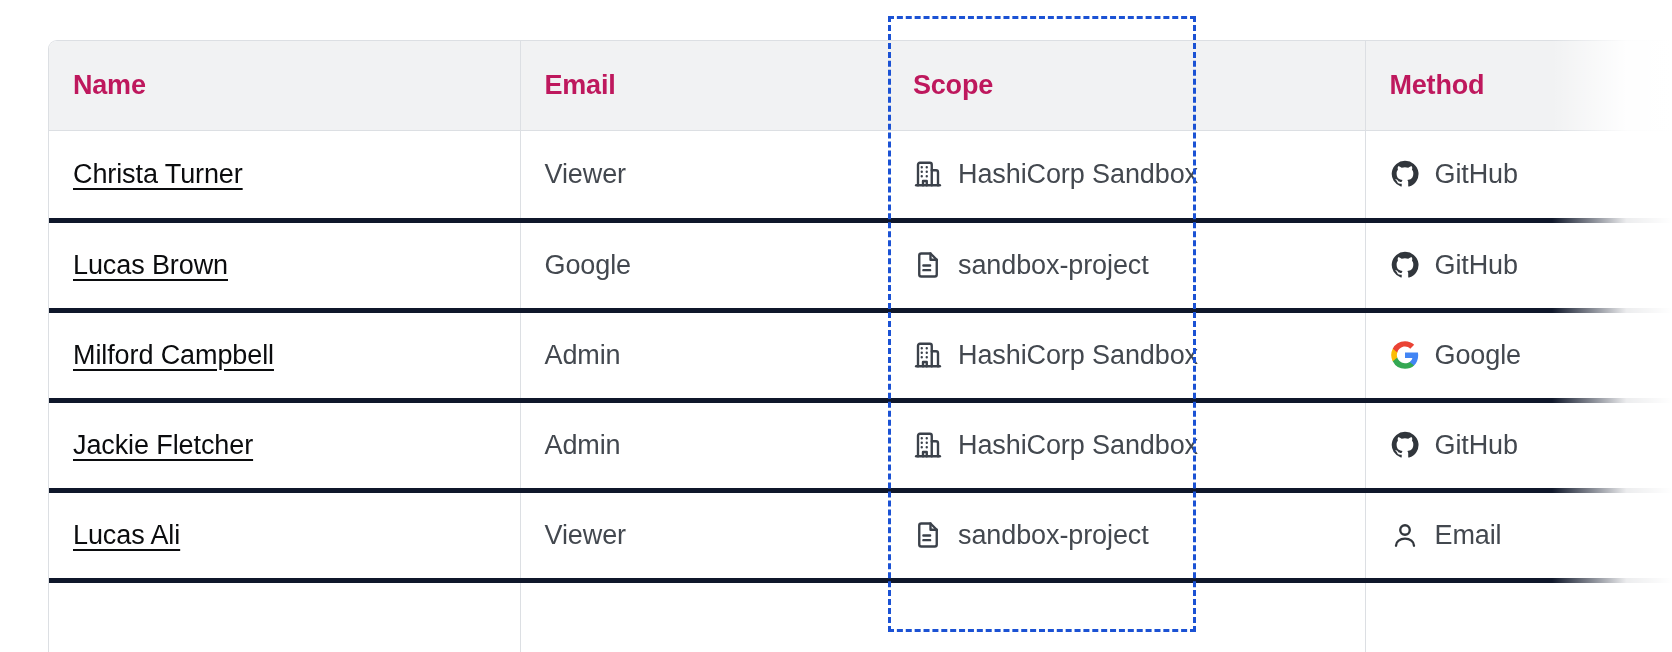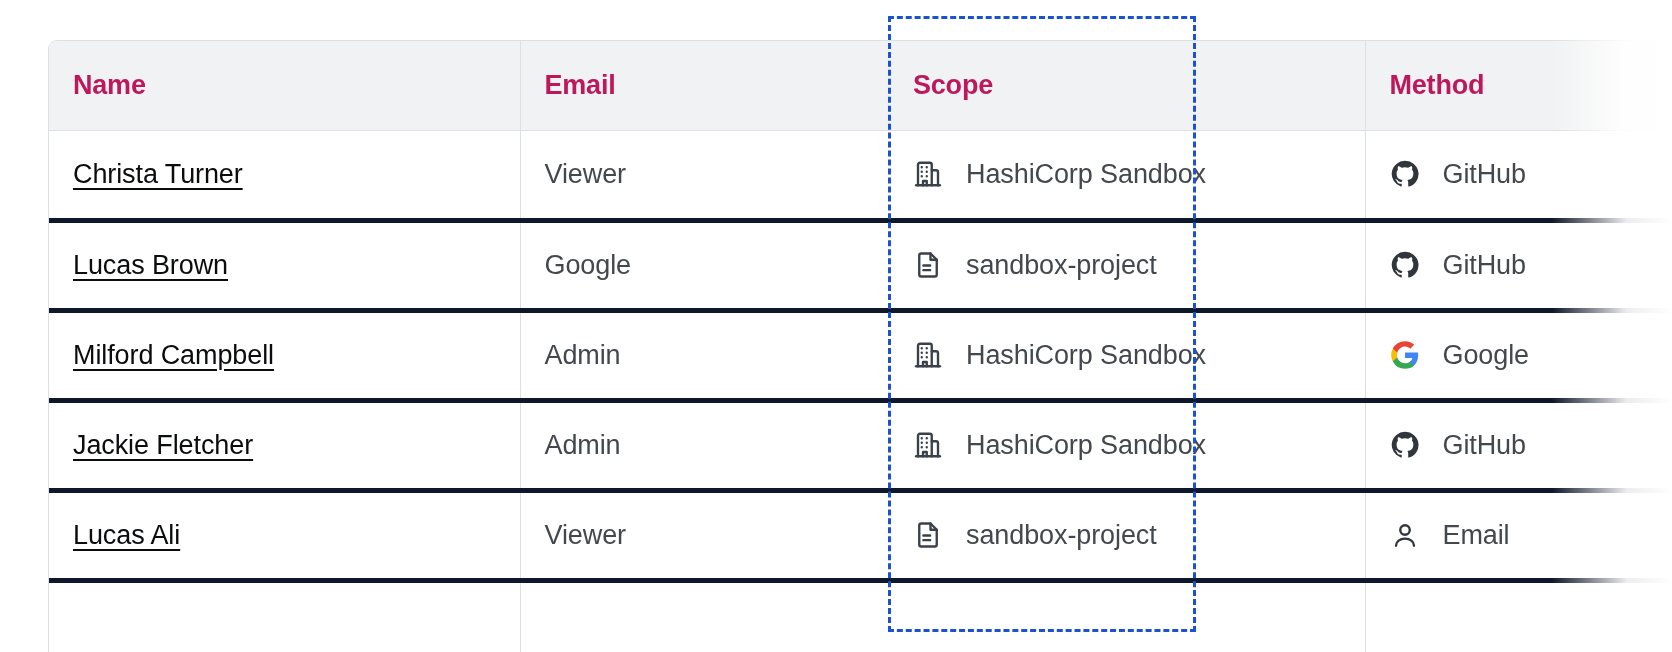--- a/index.html
+++ b/index.html
@@ -54,21 +54,21 @@
 
   .name-link{
     color:#0b0c0e;
     font-size:27px;
     text-decoration:underline;
     text-underline-offset:5px;
     text-decoration-thickness:2px;
     cursor:pointer;
     margin-top:8px;
   }
-  .cellflex{display:flex;align-items:center;gap:23px;}
+  .cellflex{display:flex;align-items:center;gap:15px;}
   .ico{flex:0 0 auto;display:inline-flex;align-items:center;justify-content:center;}
   .ico svg{display:block;}
 
   
   .edge-fade{
     position:absolute;right:0;top:0;width:120px;height:652px;
     background:linear-gradient(to right,rgba(255,255,255,0) 0%,rgba(255,255,255,0.92) 62%,#ffffff 100%);
     pointer-events:none;z-index:6;
   }
 

